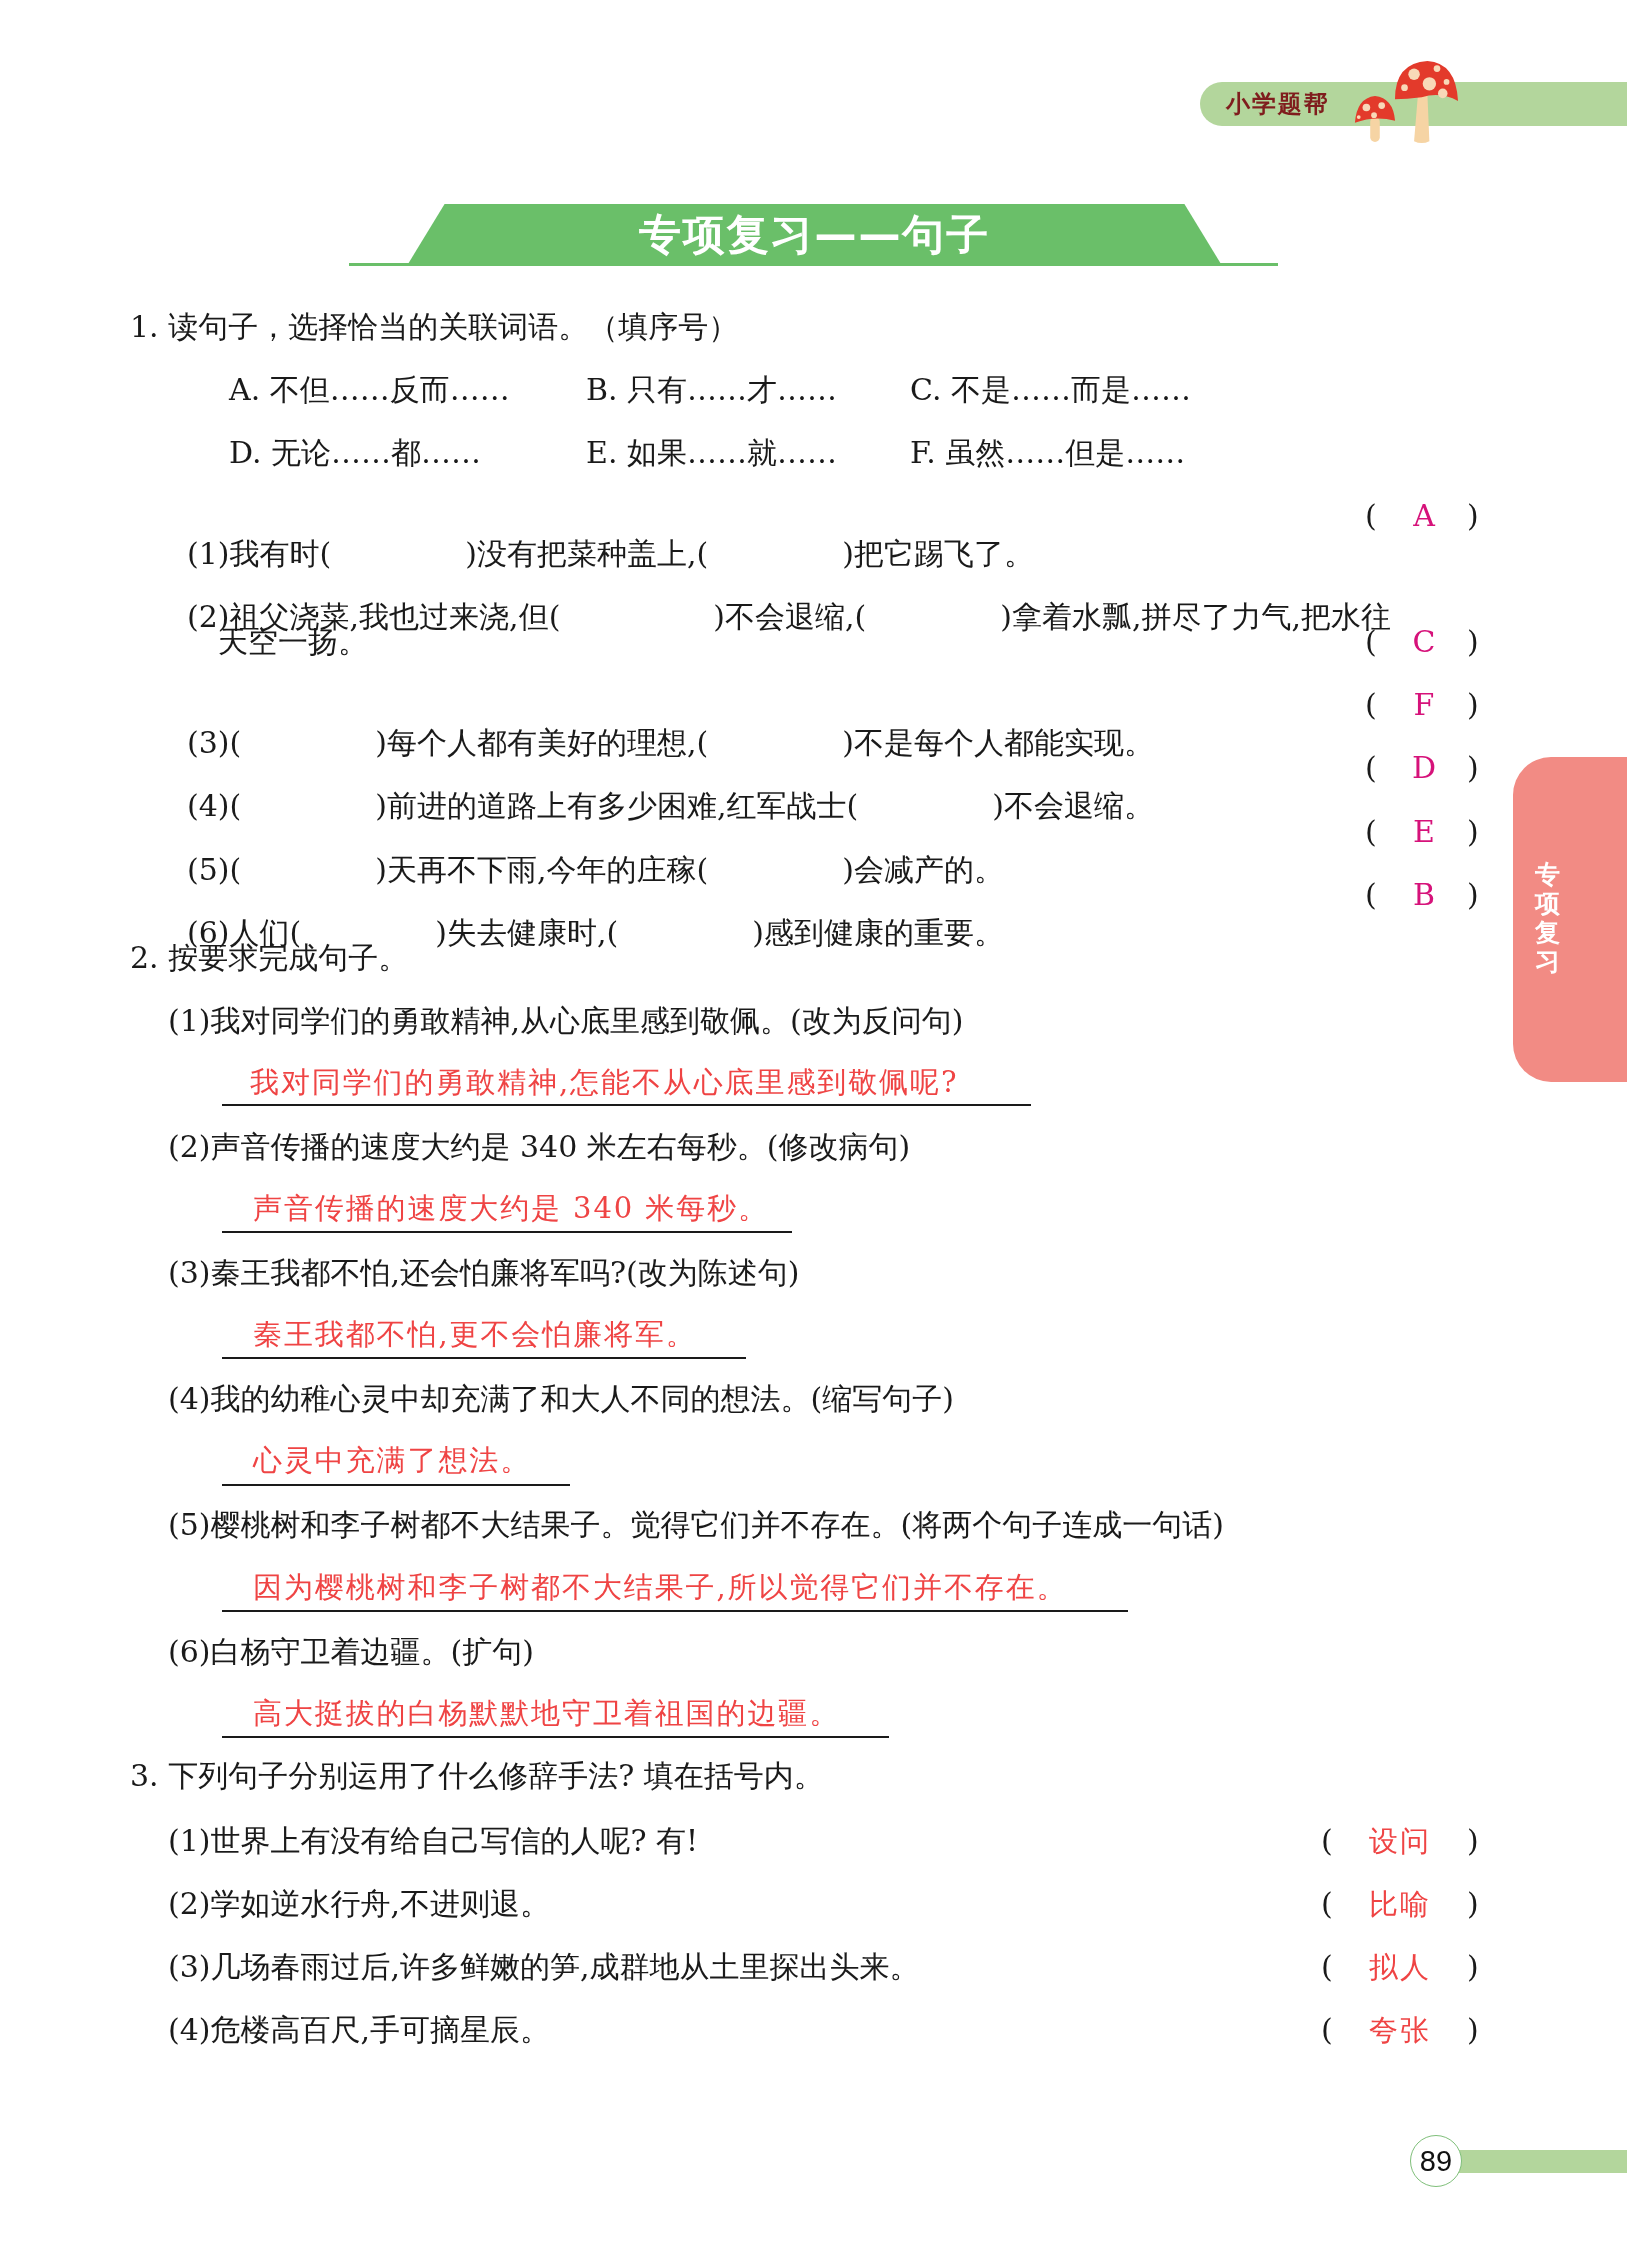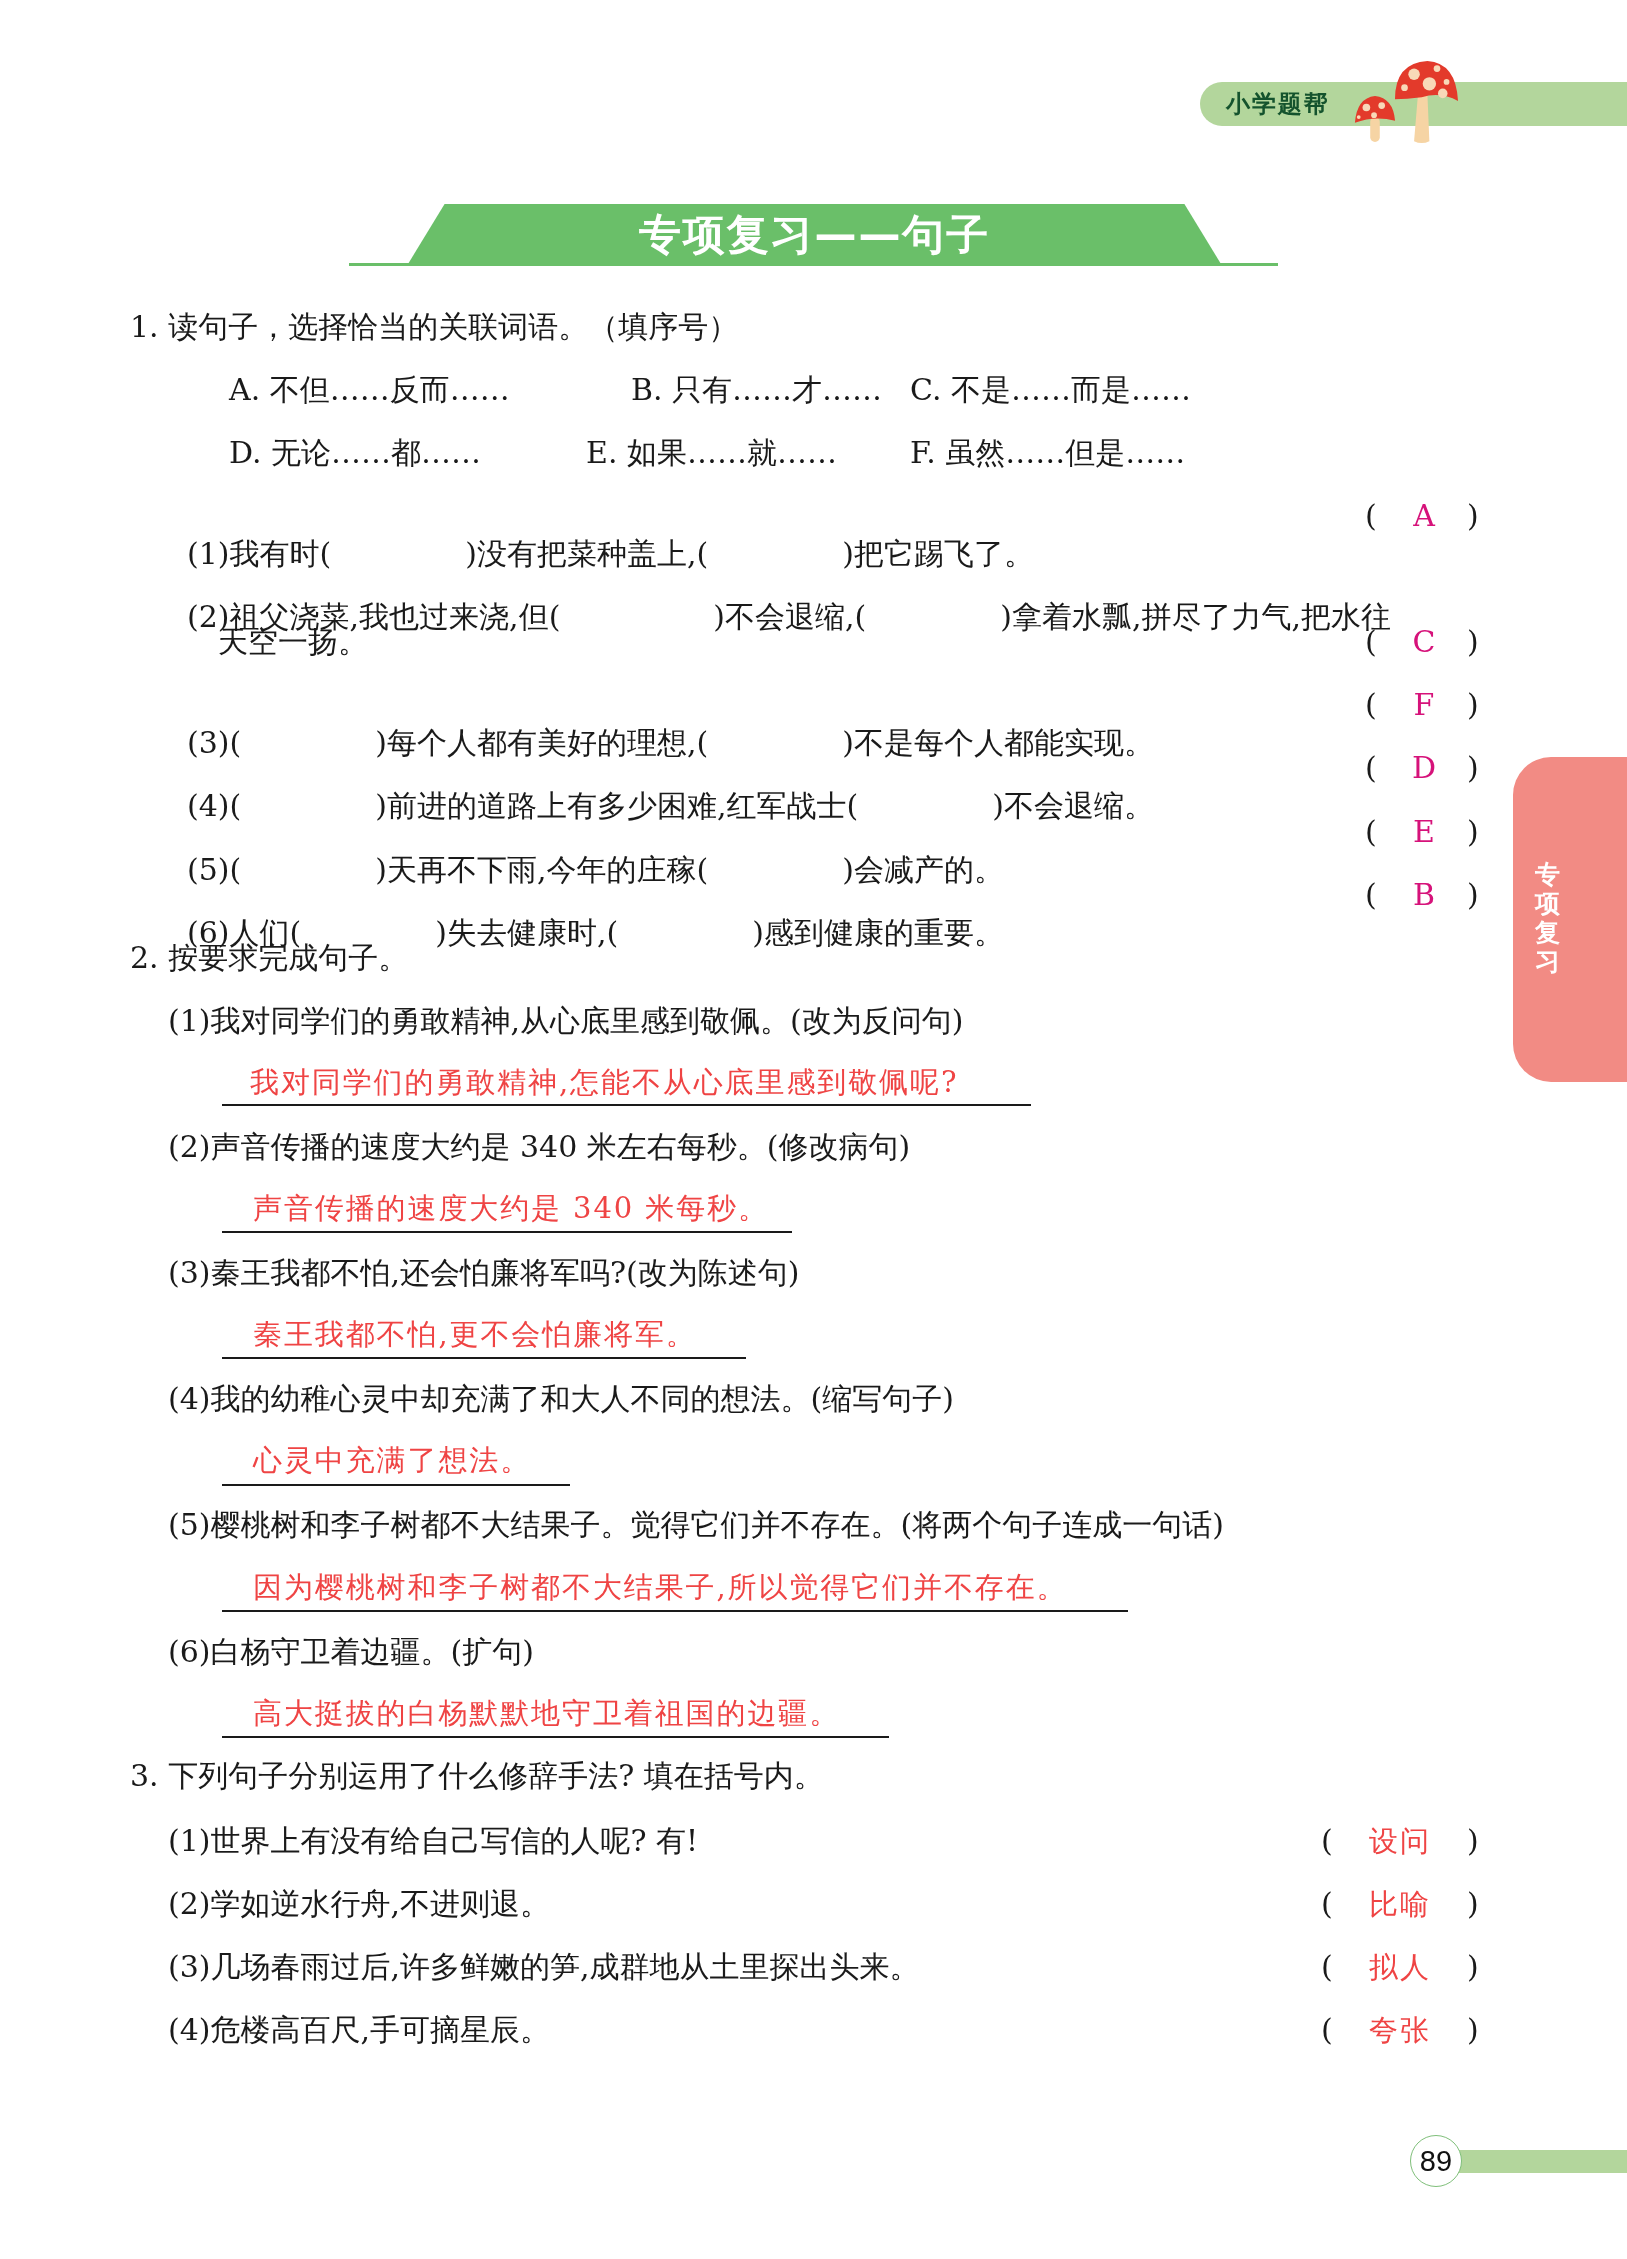--- a/index.html
+++ b/index.html
@@ -4,21 +4,21 @@
 <style>
   html, body { margin: 0; padding: 0; background: #ffffff; }
   body { width: 1628px; height: 2260px; position: relative; overflow: hidden;
          font-family: "DejaVu Serif", "Liberation Serif", serif; color: #1a1a1a; }
   .abs { position: absolute; }
 
   
   .brand-pill { left: 1200px; top: 82px; width: 428px; height: 44px; background: #b3d69c;
                 border-radius: 22px 0 0 22px; }
   .brand-text { left: 1226px; top: 88px; font-family: "DejaVu Sans", sans-serif; font-size: 24px;
-                color: #14532d; letter-spacing: 1.9px; font-weight: bold; }
+                color: #7f1d1d; letter-spacing: 1.9px; font-weight: bold; }
   .mushroom { position: absolute; }
 
   
   .title-line { left: 349px; top: 263px; width: 929px; height: 2.9px; background: #6abf69; }
   .title-banner { left: 408px; top: 204px; width: 813px; height: 60px; background: #6abf69;
                   clip-path: polygon(4.5% 0, 95.5% 0, 100% 100%, 0 100%); border-radius: 7.6px 7.6px 0 0; }
   .title-text { left: 408px; top: 207px; width: 813px; text-align: center; font-family: "DejaVu Sans", sans-serif;
                 font-size: 42px; font-weight: bold; color: #ffffff; letter-spacing: 1.9px; }
 
   
@@ -71,21 +71,21 @@
 <div class="abs title-line"></div>
 <div class="abs title-banner"></div>
 <div class="abs title-text">专项复习——句子</div>
 
 <div class="abs side-tab"></div>
 <div class="abs side-tab-text">专项复习</div>
 
 <div class="line q-heading" style="top:308px;">1. 读句子，选择恰当的关联词语。（填序号）</div>
 
 <div class="line" style="left:229px; top:371px;">A. 不但……反而……</div>
-<div class="line" style="left:586px; top:371px;margin-left:45px;">B. 只有……才……</div>
+<div class="line" style="left:586px; top:371px;">B. 只有……才……</div>
 <div class="line" style="left:910px; top:371px;">C. 不是……而是……</div>
 <div class="line" style="left:229px; top:434px;">D. 无论……都……</div>
 <div class="line" style="left:586px; top:434px;">E. 如果……就……</div>
 <div class="line" style="left:910px; top:434px;">F. 虽然……但是……</div>
 
 <div class="line sub" style="top:497px;">
   <span>(1)我有时(</span><span class="blank" style="width:134px"></span><span>)没有把菜种盖上,(</span><span class="blank" style="width:134px"></span><span>)把它踢飞了。</span>
 </div>
 <div class="line sub" style="top:560px;">
   <span>(2)祖父浇菜,我也过来浇,但(</span><span class="blank" style="width:153px"></span><span>)不会退缩,(</span><span class="blank" style="width:134px"></span><span>)拿着水瓢,拼尽了力气,把水往</span>

